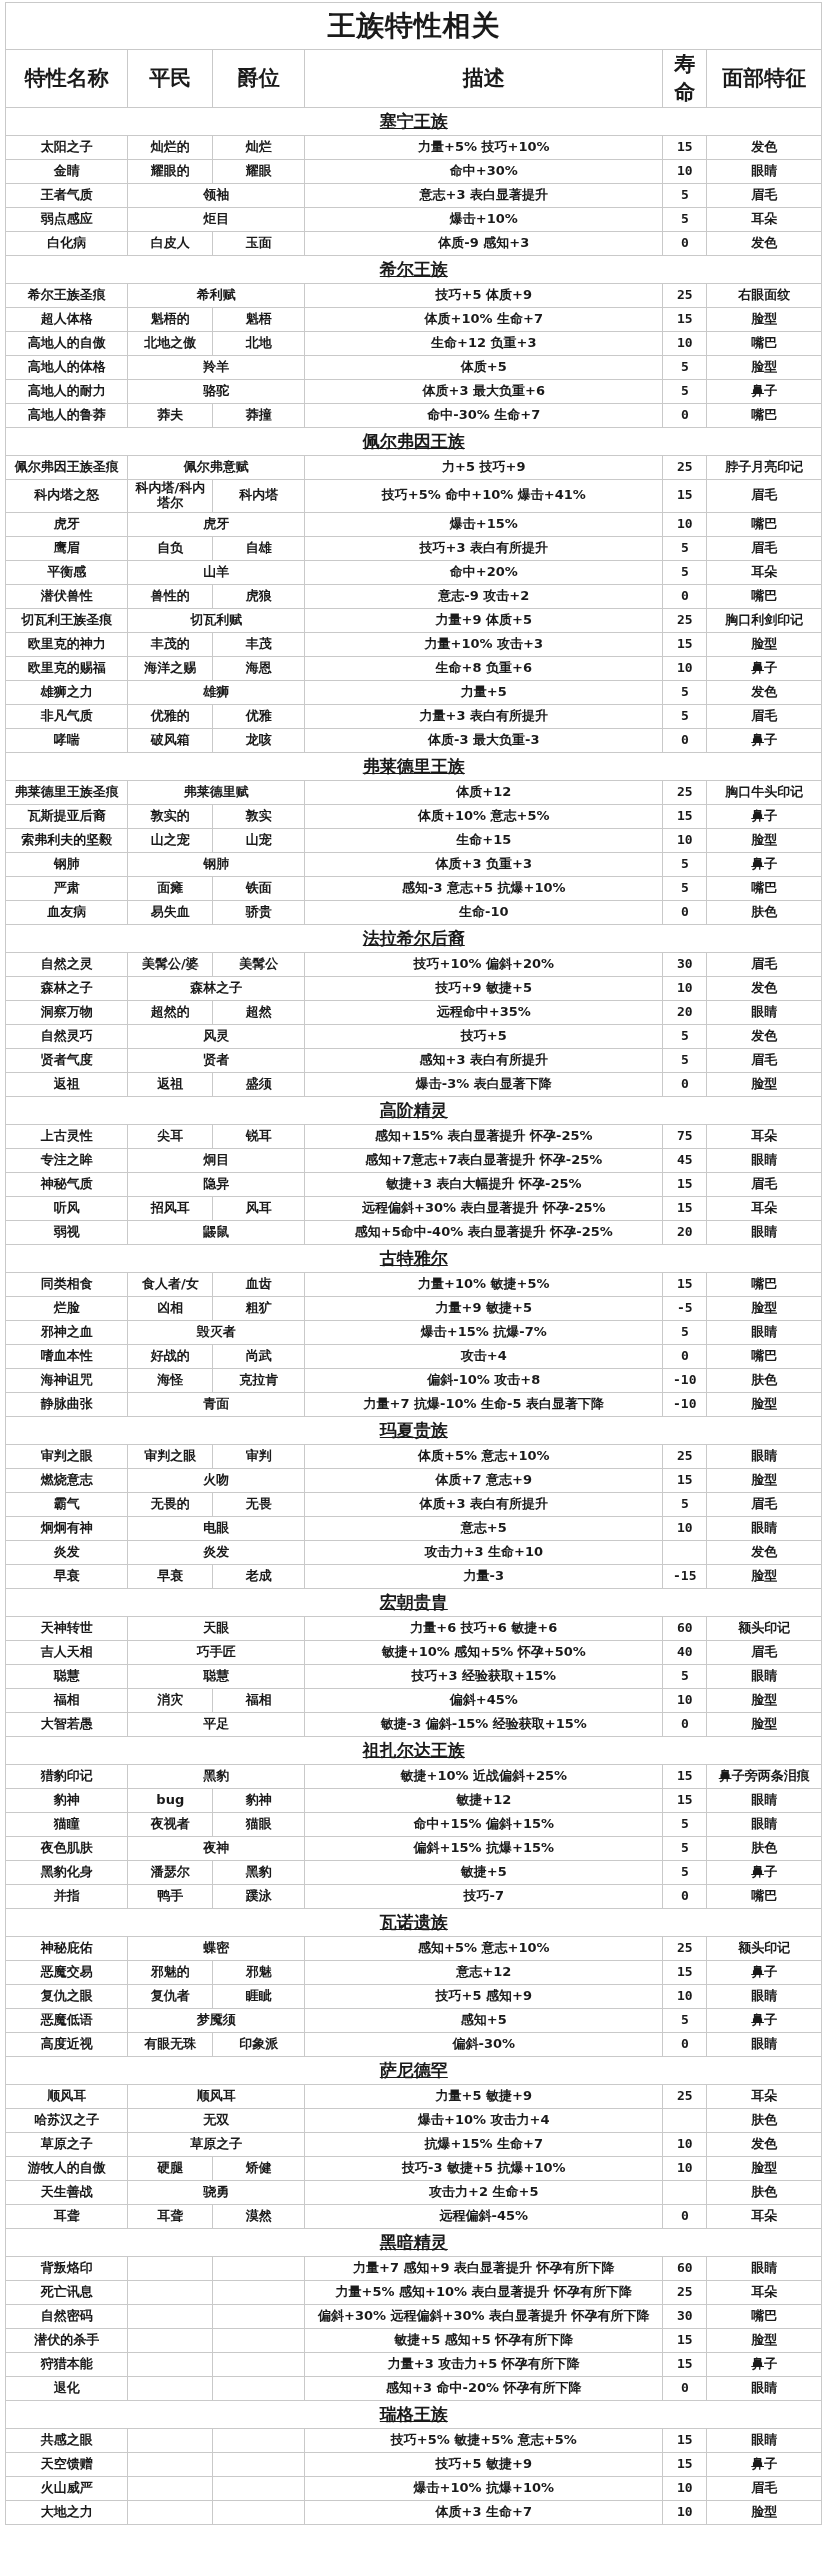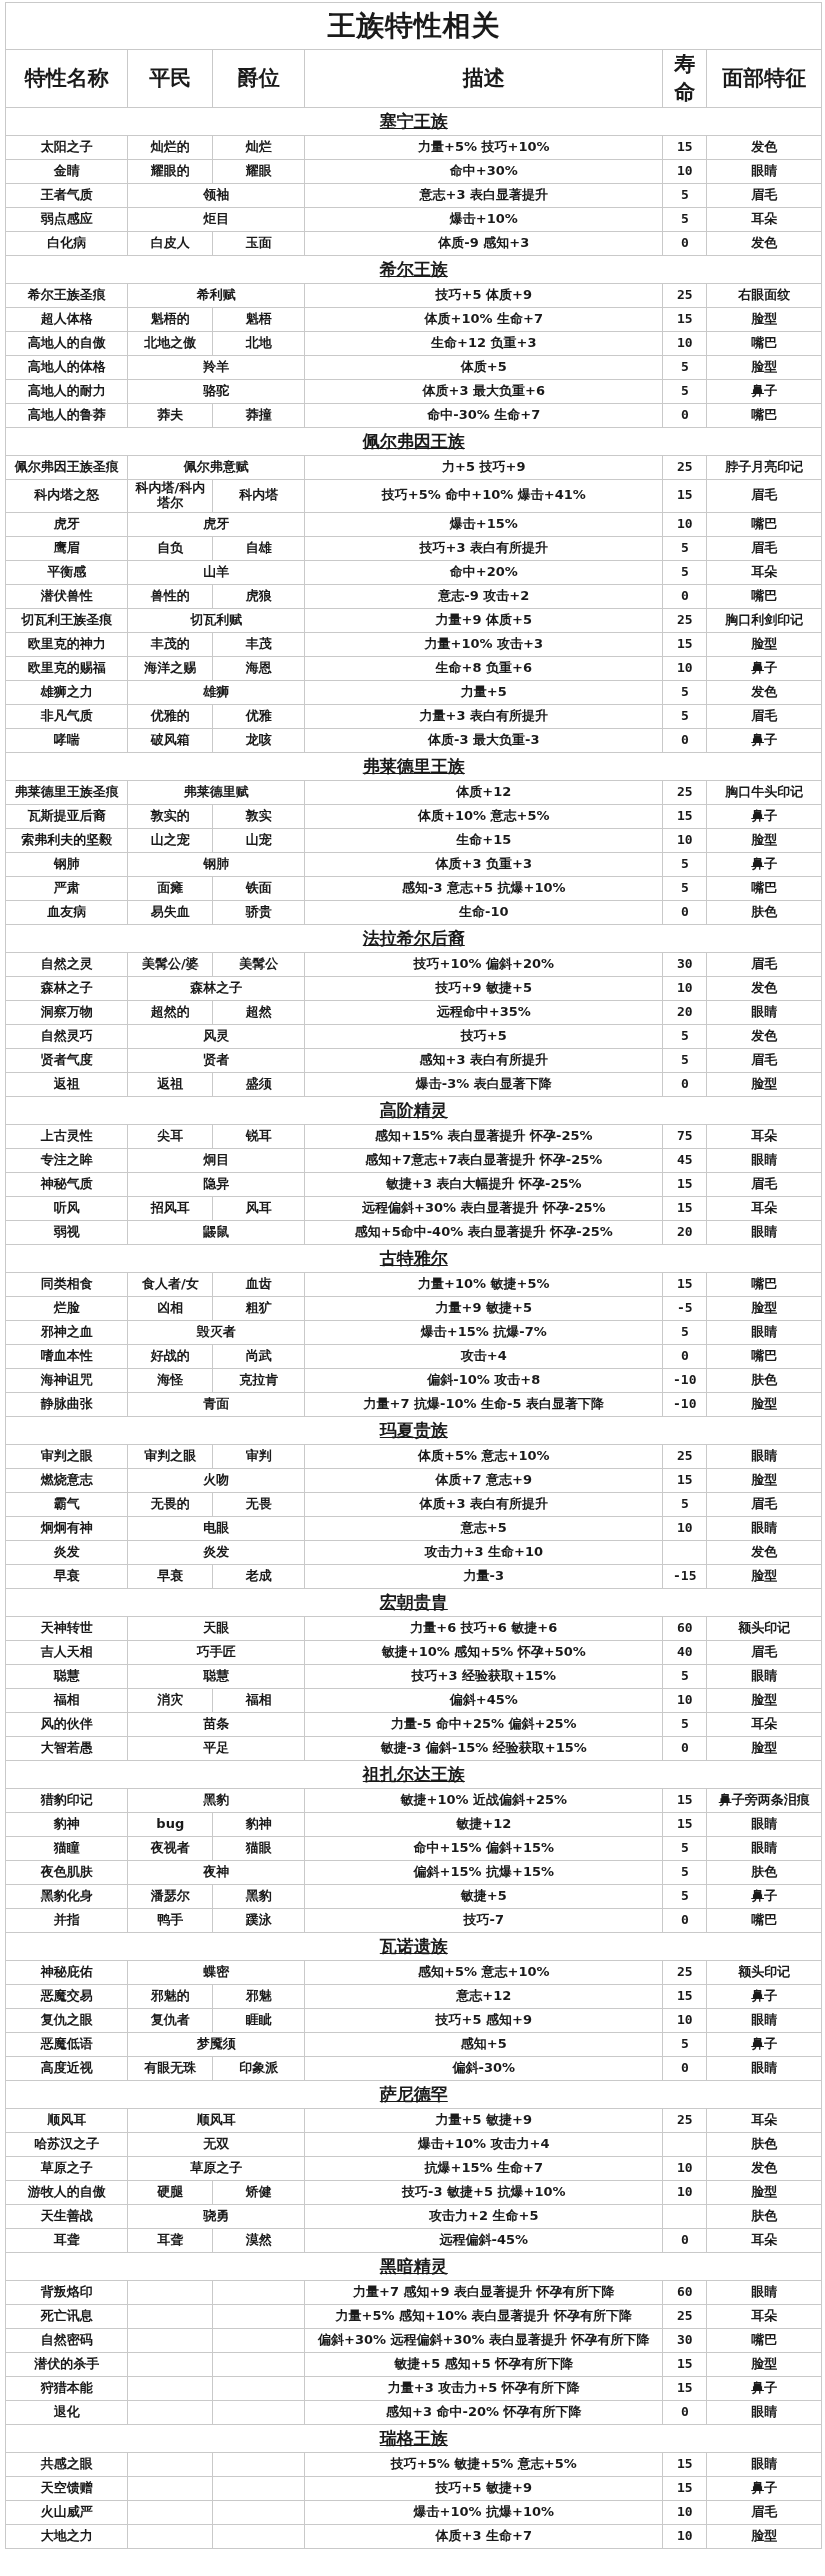--- a/index.html
+++ b/index.html
@@ -531,27 +531,20 @@
         </tr>
         <tr class="data-row">
           <td>福相</td>
           <td>消灾</td>
           <td>福相</td>
           <td class="desc">偏斜+45%</td>
           <td class="lifespan">10</td>
           <td>脸型</td>
         </tr>
         <tr class="data-row">
-          <td>风的伙伴</td>
-          <td colspan="2">苗条</td>
-          <td class="desc">力量-5 命中+25% 偏斜+25%</td>
-          <td class="lifespan">5</td>
-          <td>耳朵</td>
-        </tr>
-        <tr class="data-row">
           <td>大智若愚</td>
           <td colspan="2">平足</td>
           <td class="desc">敏捷-3 偏斜-15% 经验获取+15%</td>
           <td class="lifespan">0</td>
           <td>脸型</td>
         </tr>
         <tr class="section-row">
           <td colspan="6">祖扎尔达王族</td>
         </tr>
         <tr class="data-row">

